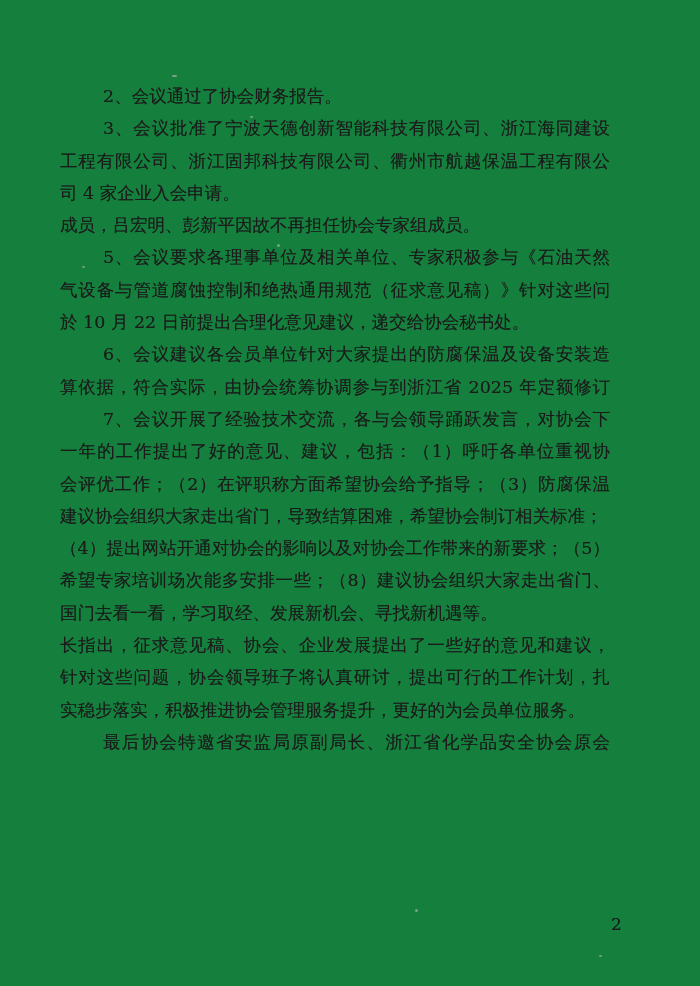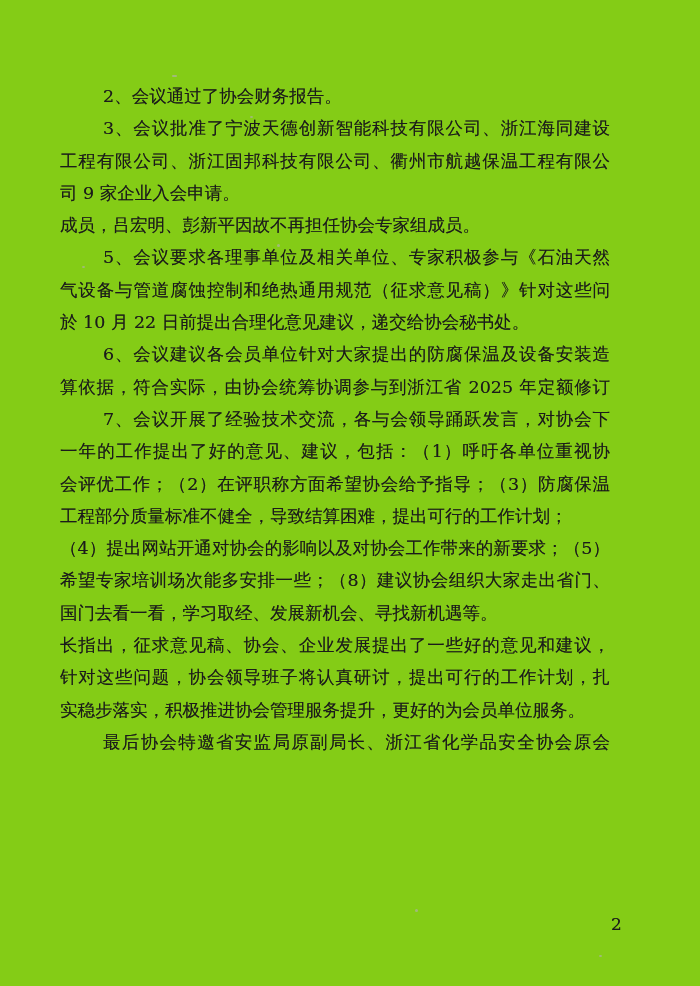--- a/index.html
+++ b/index.html
@@ -4,21 +4,21 @@
 <style>
   html, body {
     margin: 0;
     padding: 0;
     background: #e8e8e8;
   }
   .page {
     position: relative;
     width: 700px;
     height: 986px;
-    background: #84cc16;
+    background: #15803d;
     font-family: "DejaVu Serif", "Liberation Serif", serif;
     color: #1b1b1b;
     overflow: hidden;
   }
   .body-text {
     position: absolute;
     left: 60px;
     top: 80px;
     width: 550px;
     font-size: 17.5px;
@@ -65,21 +65,21 @@
 
   <main class="body-text">
 
     <div class="para">
       <div class="line ind end">2、会议通过了协会财务报告。</div>
     </div>
 
     <div class="para">
       <div class="line ind">3、会议批准了宁波天德创新智能科技有限公司、浙江海同建设</div>
       <div class="line">工程有限公司、浙江固邦科技有限公司、衢州市航越保温工程有限公</div>
-      <div class="line end">司 9 家企业入会申请。</div>
+      <div class="line end">司 4 家企业入会申请。</div>
     </div>
 
     <div class="para">
       <div class="line end">成员，吕宏明、彭新平因故不再担任协会专家组成员。</div>
     </div>
 
     <div class="para">
       <div class="line ind">5、会议要求各理事单位及相关单位、专家积极参与《石油天然</div>
       <div class="line">气设备与管道腐蚀控制和绝热通用规范（征求意见稿）》针对这些问题，</div>
       <div class="line end">於 10 月 22 日前提出合理化意见建议，递交给协会秘书处。</div>
@@ -87,21 +87,21 @@
 
     <div class="para">
       <div class="line ind">6、会议建议各会员单位针对大家提出的防腐保温及设备安装造</div>
       <div class="line">算依据，符合实际，由协会统筹协调参与到浙江省 2025 年定额修订</div>
     </div>
 
     <div class="para">
       <div class="line ind">7、会议开展了经验技术交流，各与会领导踊跃发言，对协会下</div>
       <div class="line">一年的工作提出了好的意见、建议，包括：（1）呼吁各单位重视协</div>
       <div class="line">会评优工作；（2）在评职称方面希望协会给予指导；（3）防腐保温</div>
-      <div class="line end">工程部分质量标准不健全，导致结算困难，提出可行的工作计划；</div>
+      <div class="line end">建议协会组织大家走出省门，导致结算困难，希望协会制订相关标准；</div>
       <div class="line">（4）提出网站开通对协会的影响以及对协会工作带来的新要求；（5）</div>
       <div class="line">希望专家培训场次能多安排一些；（8）建议协会组织大家走出省门、</div>
       <div class="line end">国门去看一看，学习取经、发展新机会、寻找新机遇等。</div>
     </div>
 
     <div class="para">
       <div class="line">长指出，征求意见稿、协会、企业发展提出了一些好的意见和建议，</div>
       <div class="line">针对这些问题，协会领导班子将认真研讨，提出可行的工作计划，扎</div>
       <div class="line end">实稳步落实，积极推进协会管理服务提升，更好的为会员单位服务。</div>
     </div>

